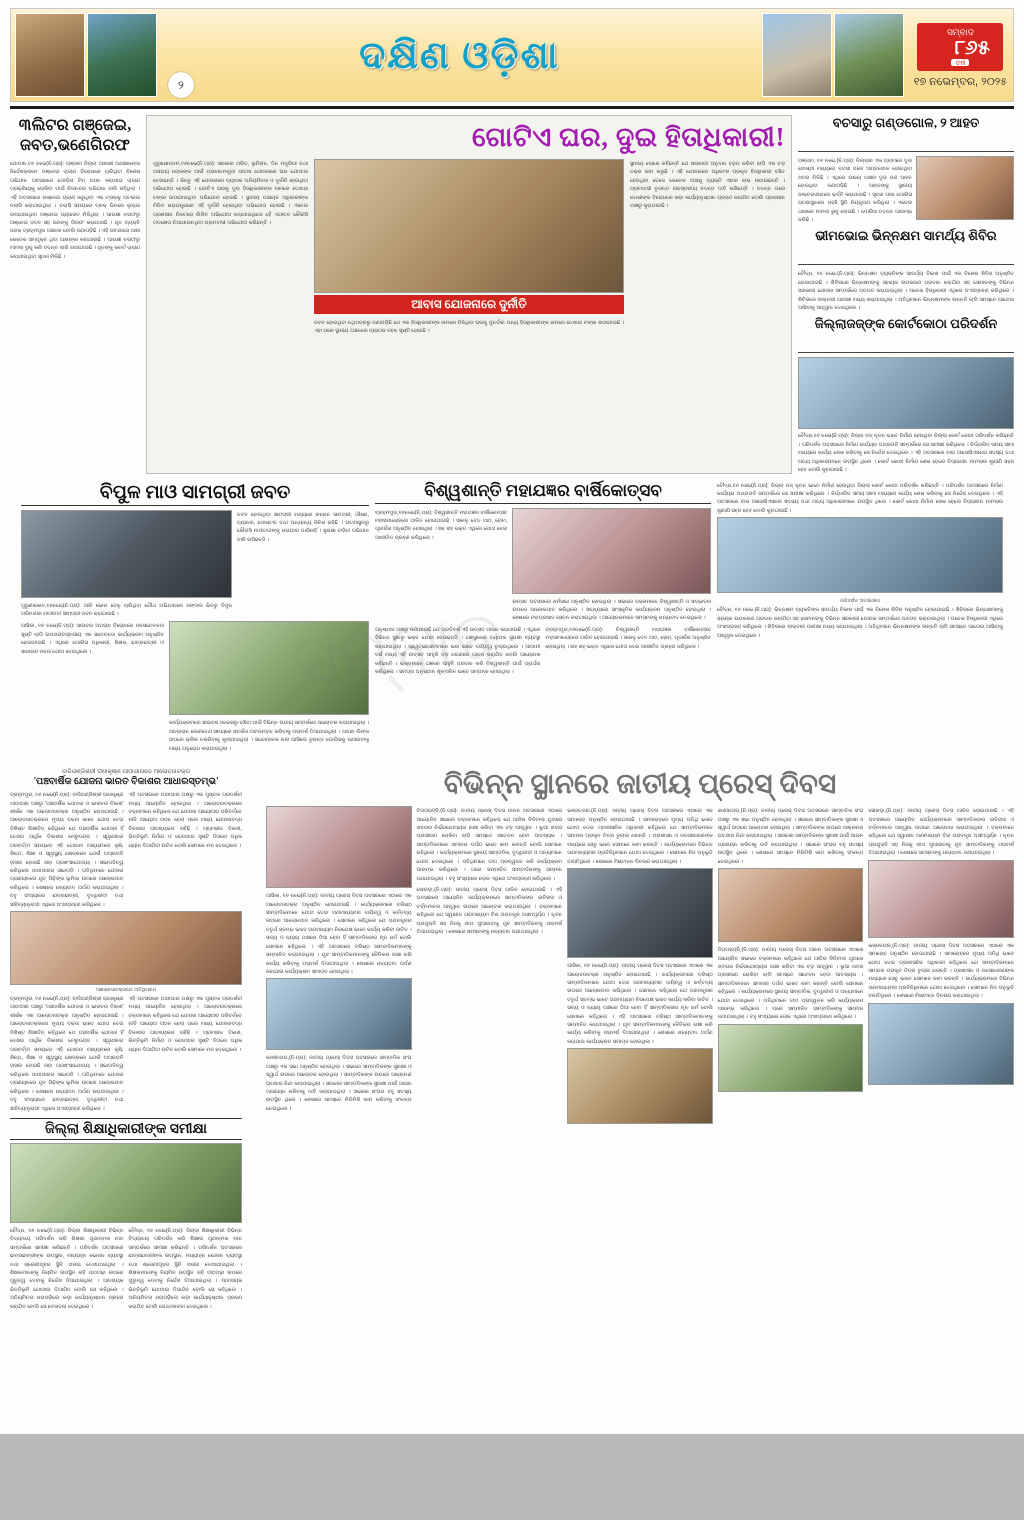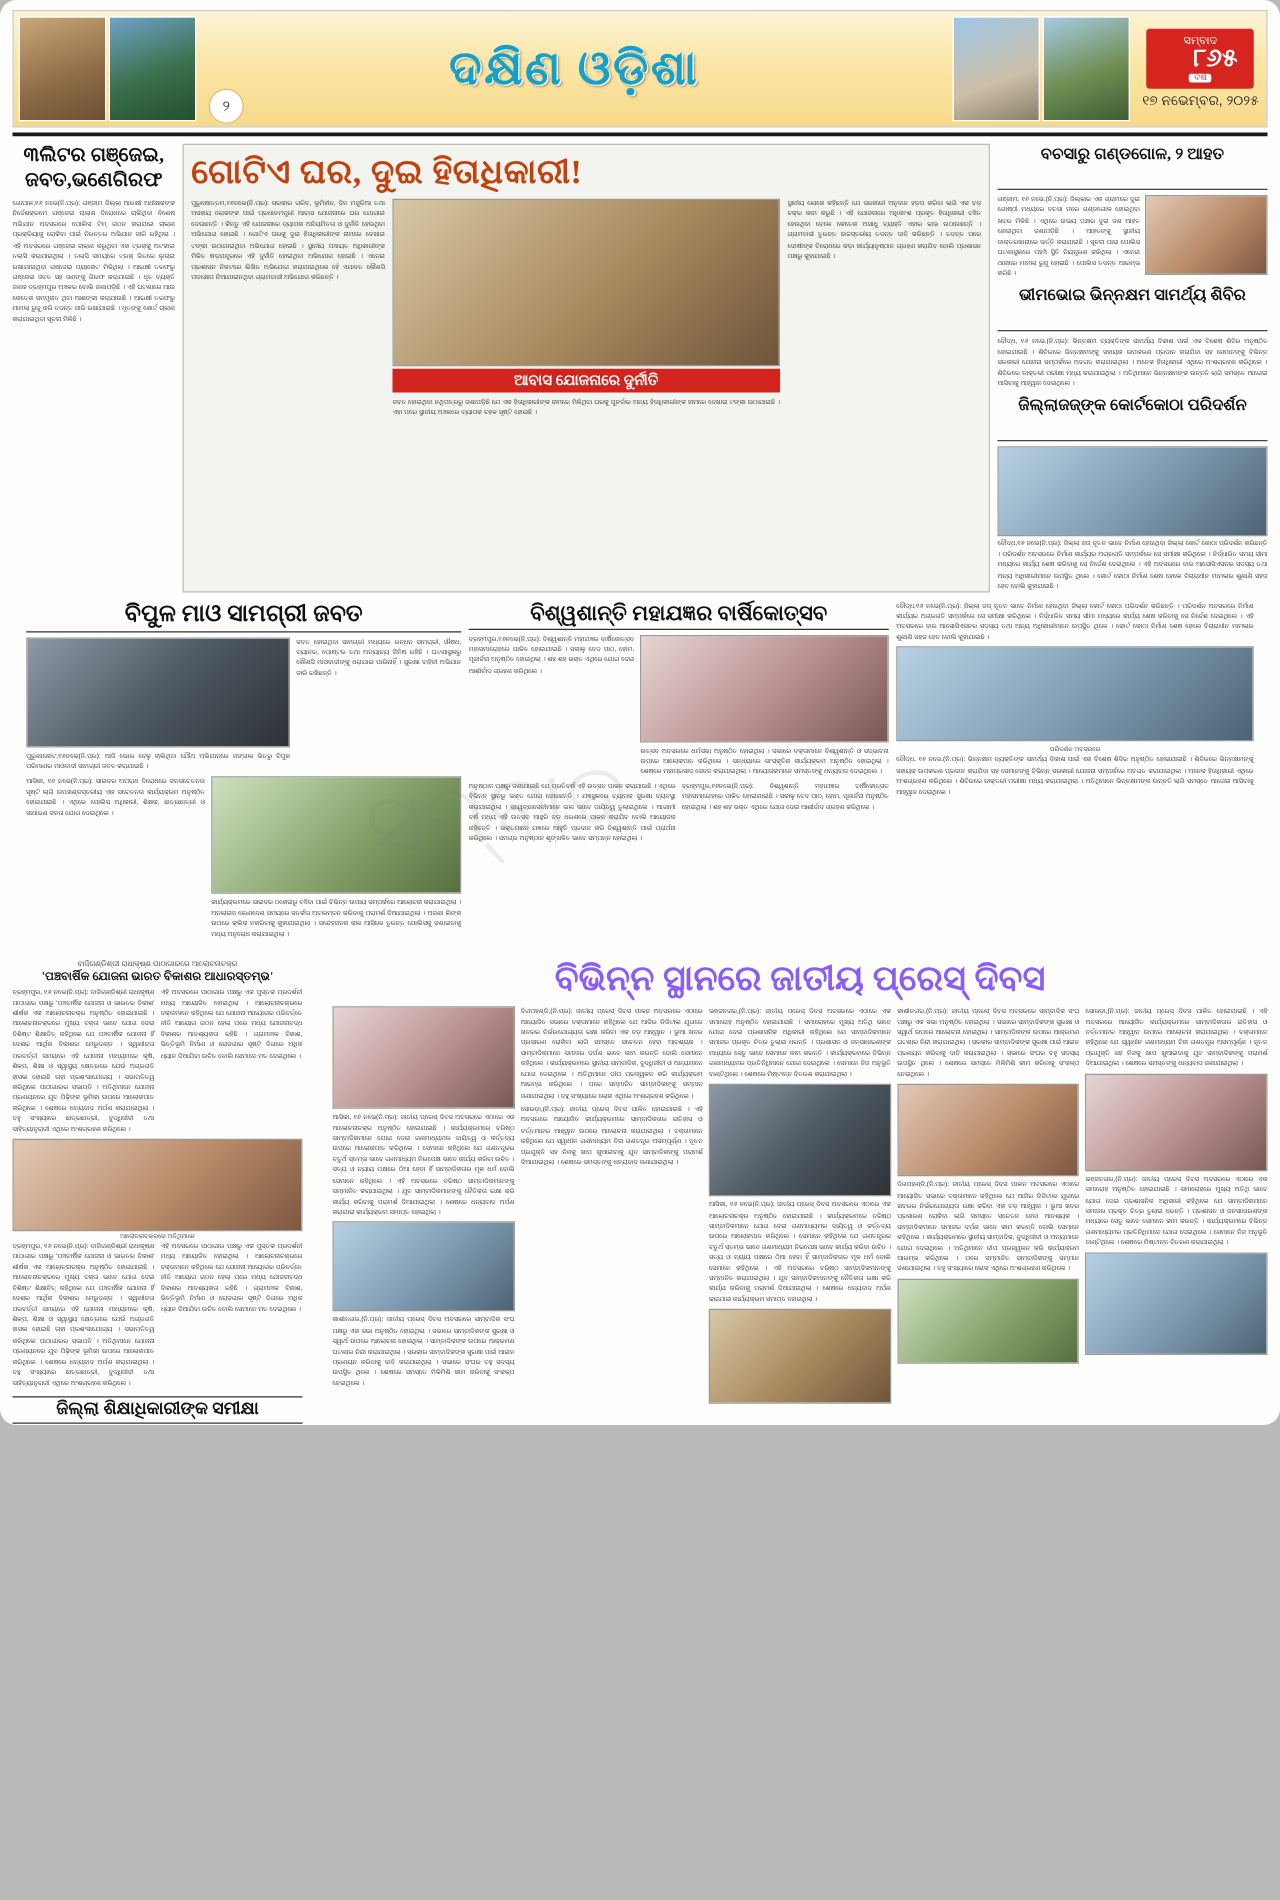--- a/index.html
+++ b/index.html
@@ -1,19 +1,19 @@
 <!DOCTYPE html>
 <html><head>
 <meta charset="utf-8">
 <style>
   html,body{margin:0;padding:0;background:#b9b9b9;}
   body{font-family:"Liberation Sans",sans-serif;}
   .page{
-    position:relative;width:1024px;height:1140px;background:#fdfdfb;
-    overflow:hidden;box-sizing:border-box;padding:8px 10px 6px 10px;border-radius:13px;
+    position:relative;width:1024px;height:1434px;background:#fdfdfb;
+    overflow:hidden;box-sizing:border-box;padding:8px 10px 6px 10px;
   }
 
   
   .masthead{
     position:relative;height:92px;border:1px solid #c9c9c9;
     background:linear-gradient(180deg,#fdf3d6 0%,#fbe6a8 45%,#f7d98a 100%);
     display:flex;align-items:stretch;overflow:hidden;
   }
   .mh-photos{display:flex;gap:2px;padding:4px;}
   .mh-photo{width:68px;height:82px;border:1px solid #fff;background-size:cover;}
@@ -61,21 +61,21 @@
   .cap{font-size:5px;color:#333;text-align:center;padding:1px 0;}
 
   
   .top-wrap{display:flex;gap:6px;}
   .top-left{width:130px;}
   .top-mid{flex:1;border:1px solid #bdbdbd;background:#f3f3ef;padding:6px;}
   .top-right{width:216px;}
 
   .sec-title-sm{font-size:16px;line-height:1.25;text-align:center;margin-bottom:4px;}
   .lead-title{
-    font-size:27px;text-align:left;color:#c2410c;margin:0 0 6px 0;
+    font-size:27px;text-align:right;color:#a21caf;margin:0 0 6px 0;
     font-family:"Liberation Serif",serif;font-weight:bold;letter-spacing:.5px;
   }
   .lead-grid{display:flex;gap:6px;}
   .lead-col{flex:1;}
   .lead-photo{height:132px;margin-bottom:2px;}
   .red-cap{
     background:#d2241d;color:#fff;font-size:12px;text-align:center;padding:2px 0;
     font-family:"Liberation Serif",serif;font-weight:bold;
   }
 
@@ -88,21 +88,21 @@
   .mid-c{width:286px;}
 
   
   .bot-wrap{display:flex;gap:24px;margin-top:16px;}
   .bot-left{width:232px;}
   .bot-right{flex:1;}
   .kicker{font-size:6px;text-align:center;color:#333;margin-bottom:1px;}
   .sub-hl{font-size:9.5px;text-align:center;margin-bottom:3px;}
   .big-hl{
     font-size:28px;text-align:center;margin:0 0 5px 0;
-    font-family:"Liberation Serif",serif;font-weight:bold;color:#8b5cf6;
+    font-family:"Liberation Serif",serif;font-weight:bold;color:#737373;
   }
   .cols5{display:flex;gap:5px;}
   .cols5>div{flex:1;}
   .watermark{
     position:absolute;left:300px;top:600px;width:340px;height:200px;
     opacity:.12;pointer-events:none;font-size:70px;color:#777;
     font-family:"Liberation Serif",serif;transform:rotate(-8deg);
   }
 </style>
 </head>

